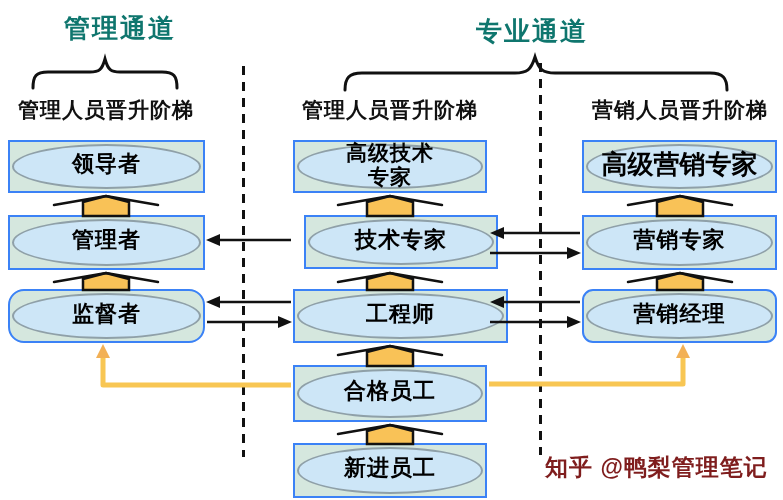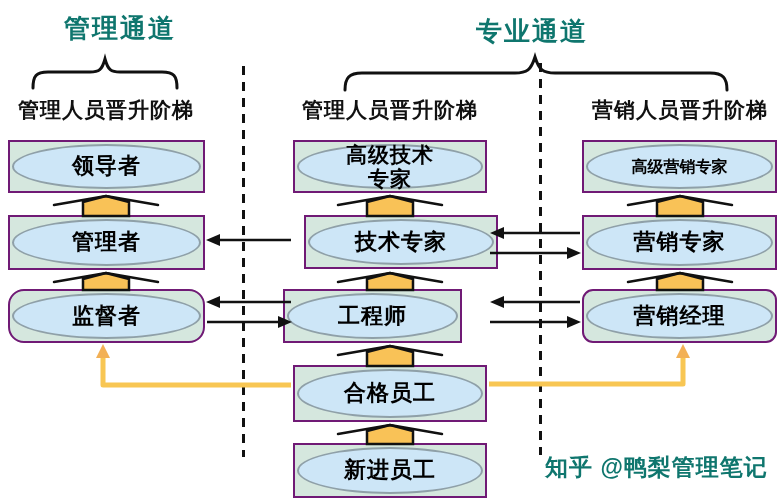--- a/index.html
+++ b/index.html
@@ -11,39 +11,39 @@
     position:absolute; transform:translateX(-50%);
     font-size:26px; font-weight:bold; color:#0f766e;
     letter-spacing:2px; white-space:nowrap; z-index:2;
   }
   .ladder-header {
     position:absolute; transform:translateX(-50%);
     font-size:21px; font-weight:bold; color:#111111;
     letter-spacing:1px; white-space:nowrap; z-index:2;
   }
   .level-box {
-    position:absolute; background:#d5e7de; border:2px solid #701a75;
-    box-sizing:border-box; z-index:1;
+    position:absolute; background:#d5e7de; border:2px solid #3b82f6;
+    box-sizing:border-box; z-index:1;font-family:Liberation Mono, monospace;
   }
   .level-ellipse {
     position:absolute; left:2px; right:2px; top:2px; bottom:2px;
     background:#cde6f7; border:2px solid #8fa0a8; border-radius:50%;
     box-sizing:border-box;
   }
   .level-label {
     position:absolute; left:0; top:0; right:0; bottom:0;
     display:flex; flex-direction:column; align-items:center; justify-content:center;
     font-size:22px; font-weight:bold; color:#000000; line-height:1.12;
     letter-spacing:1px; z-index:2;
   }
   .level-label span { display:block; }
   svg.overlay { position:absolute; left:0; top:0; z-index:3; pointer-events:none; }
   .watermark {
     position:absolute; left:545px; top:452px;
-    font-size:23px; font-weight:bold; color:#0f766e;
+    font-size:23px; font-weight:bold; color:#7f1d1d;
     letter-spacing:1px; white-space:nowrap; z-index:2;
   }
 </style>
 </head>
 <body>
 
 <div class="stage">
 
   <div class="channel-title" style="left:120px; top:11px;">管理通道</div>
   <div class="channel-title" style="left:532px; top:14px;">专业通道</div>
@@ -81,21 +81,21 @@
       <span>专家</span>
     </div>
   </div>
   <div class="level-box" style="left:304px; top:215px; width:194px; height:54px;padding-left:13px;">
     <div class="level-ellipse"></div>
     <div class="level-label">
       <span>技术专家</span>
       <span></span>
     </div>
   </div>
-  <div class="level-box" style="left:283px; top:289px; width:179px; height:54px;">
+  <div class="level-box" style="left:293px; top:289px; width:215px; height:54px;">
     <div class="level-ellipse"></div>
     <div class="level-label">
       <span>工程师</span>
       <span></span>
     </div>
   </div>
   <div class="level-box" style="left:293px; top:365px; width:194px; height:57px;text-align:right;">
     <div class="level-ellipse"></div>
     <div class="level-label">
       <span>合格员工</span>
@@ -105,21 +105,21 @@
   <div class="level-box" style="left:293px; top:443px; width:194px; height:55px;">
     <div class="level-ellipse"></div>
     <div class="level-label">
       <span>新进员工</span>
       <span></span>
     </div>
   </div>
 
   <div class="level-box" style="left:582px; top:140px; width:195px; height:53px;">
     <div class="level-ellipse"></div>
-    <div class="level-label" style="font-size:16px; letter-spacing:0;border-radius:22px;">
+    <div class="level-label" style="font-size:26px; letter-spacing:0;border-radius:22px;">
       <span>高级营销专家</span>
       <span></span>
     </div>
   </div>
   <div class="level-box" style="left:582px; top:215px; width:195px; height:55px;">
     <div class="level-ellipse"></div>
     <div class="level-label">
       <span>营销专家</span>
       <span></span>
     </div>

